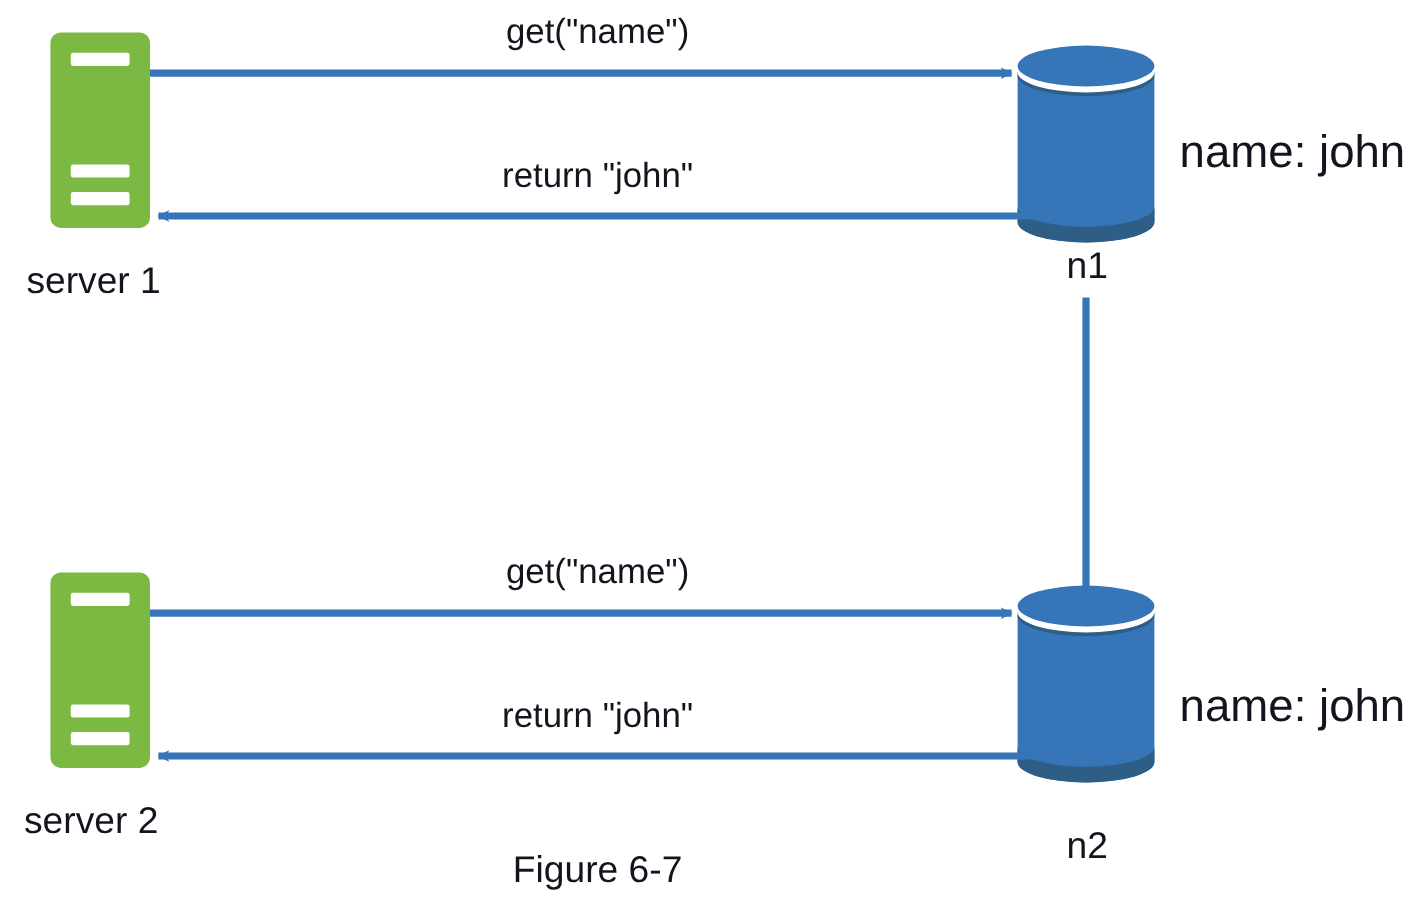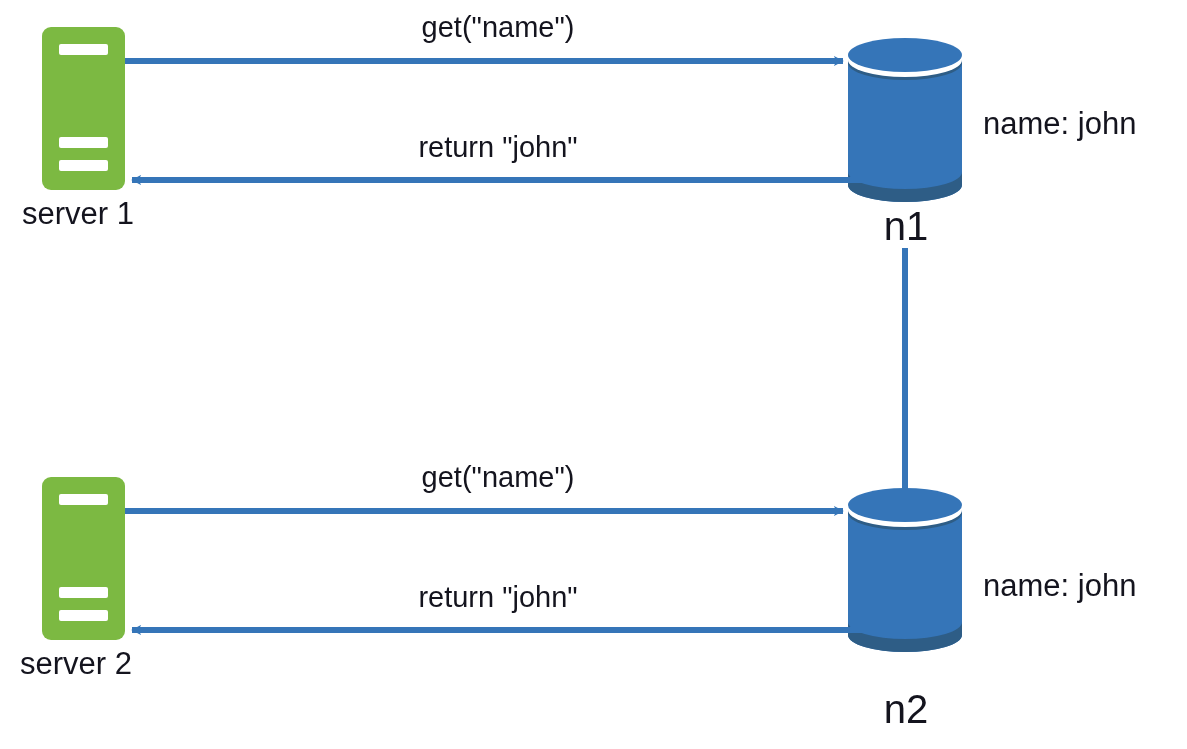--- a/index.html
+++ b/index.html
@@ -26,23 +26,23 @@
     display: block;
   }
   .lbl {
     position: absolute;
     color: #14141e;
     font-family: "Liberation Sans", sans-serif;
     white-space: nowrap;
     line-height: 1;
   }
   .lbl-msg      { font-size: 29px; }
-  .lbl-node     { font-size: 40px; }
-  .lbl-server   { font-size: 31px; }
-  .lbl-kv       { font-size: 31px; }
+  .lbl-node     { font-size: 31px; }
+  .lbl-server   { font-size: 31px; margin-top: 20px; }
+  .lbl-kv       { font-size: 38px; }
   .lbl-caption  { font-size: 31px; }
   .center-x { transform: translateX(-50%); }
 </style>
 </head>
 <body>
 
 <div id="canvas">
 
   <svg id="diagram-svg" viewBox="0 0 1187 749" xmlns="http://www.w3.org/2000/svg">
 
@@ -112,14 +112,15 @@
   <div class="lbl lbl-msg center-x" style="left:498px; top:463px;">get("name")</div>
 
   <div class="lbl lbl-msg center-x" style="left:498px; top:583px;">return "john"</div>
 
   <div class="lbl lbl-server" style="left:20px; top:648px;">server 2</div>
 
   <div class="lbl lbl-node center-x" style="left:906px; top:653px;margin-top:36px;">n2</div>
 
   <div class="lbl lbl-kv" style="left:983px; top:570px;">name: john</div>
 
+  <div class="lbl lbl-caption center-x" style="left:498px; top:709px;">Figure 6-7</div>
 
 </div>
 
 </body></html>

